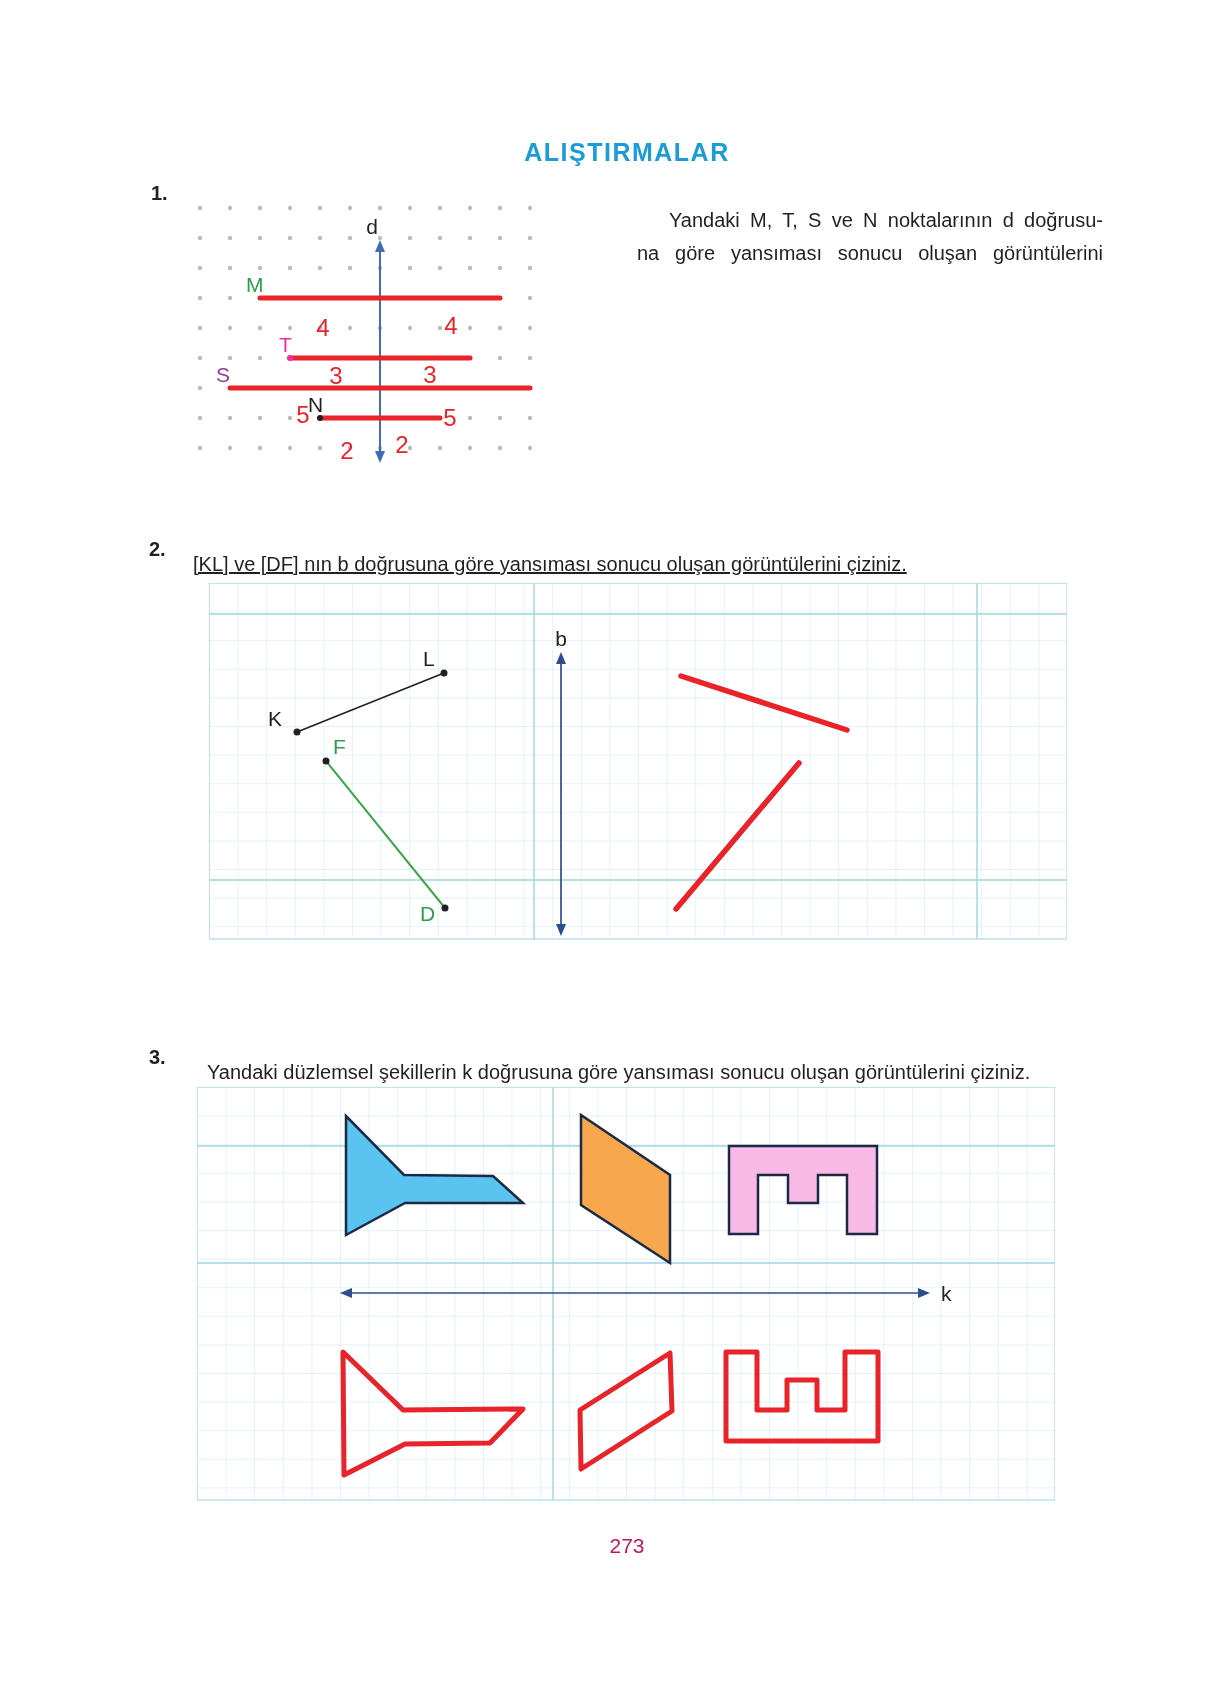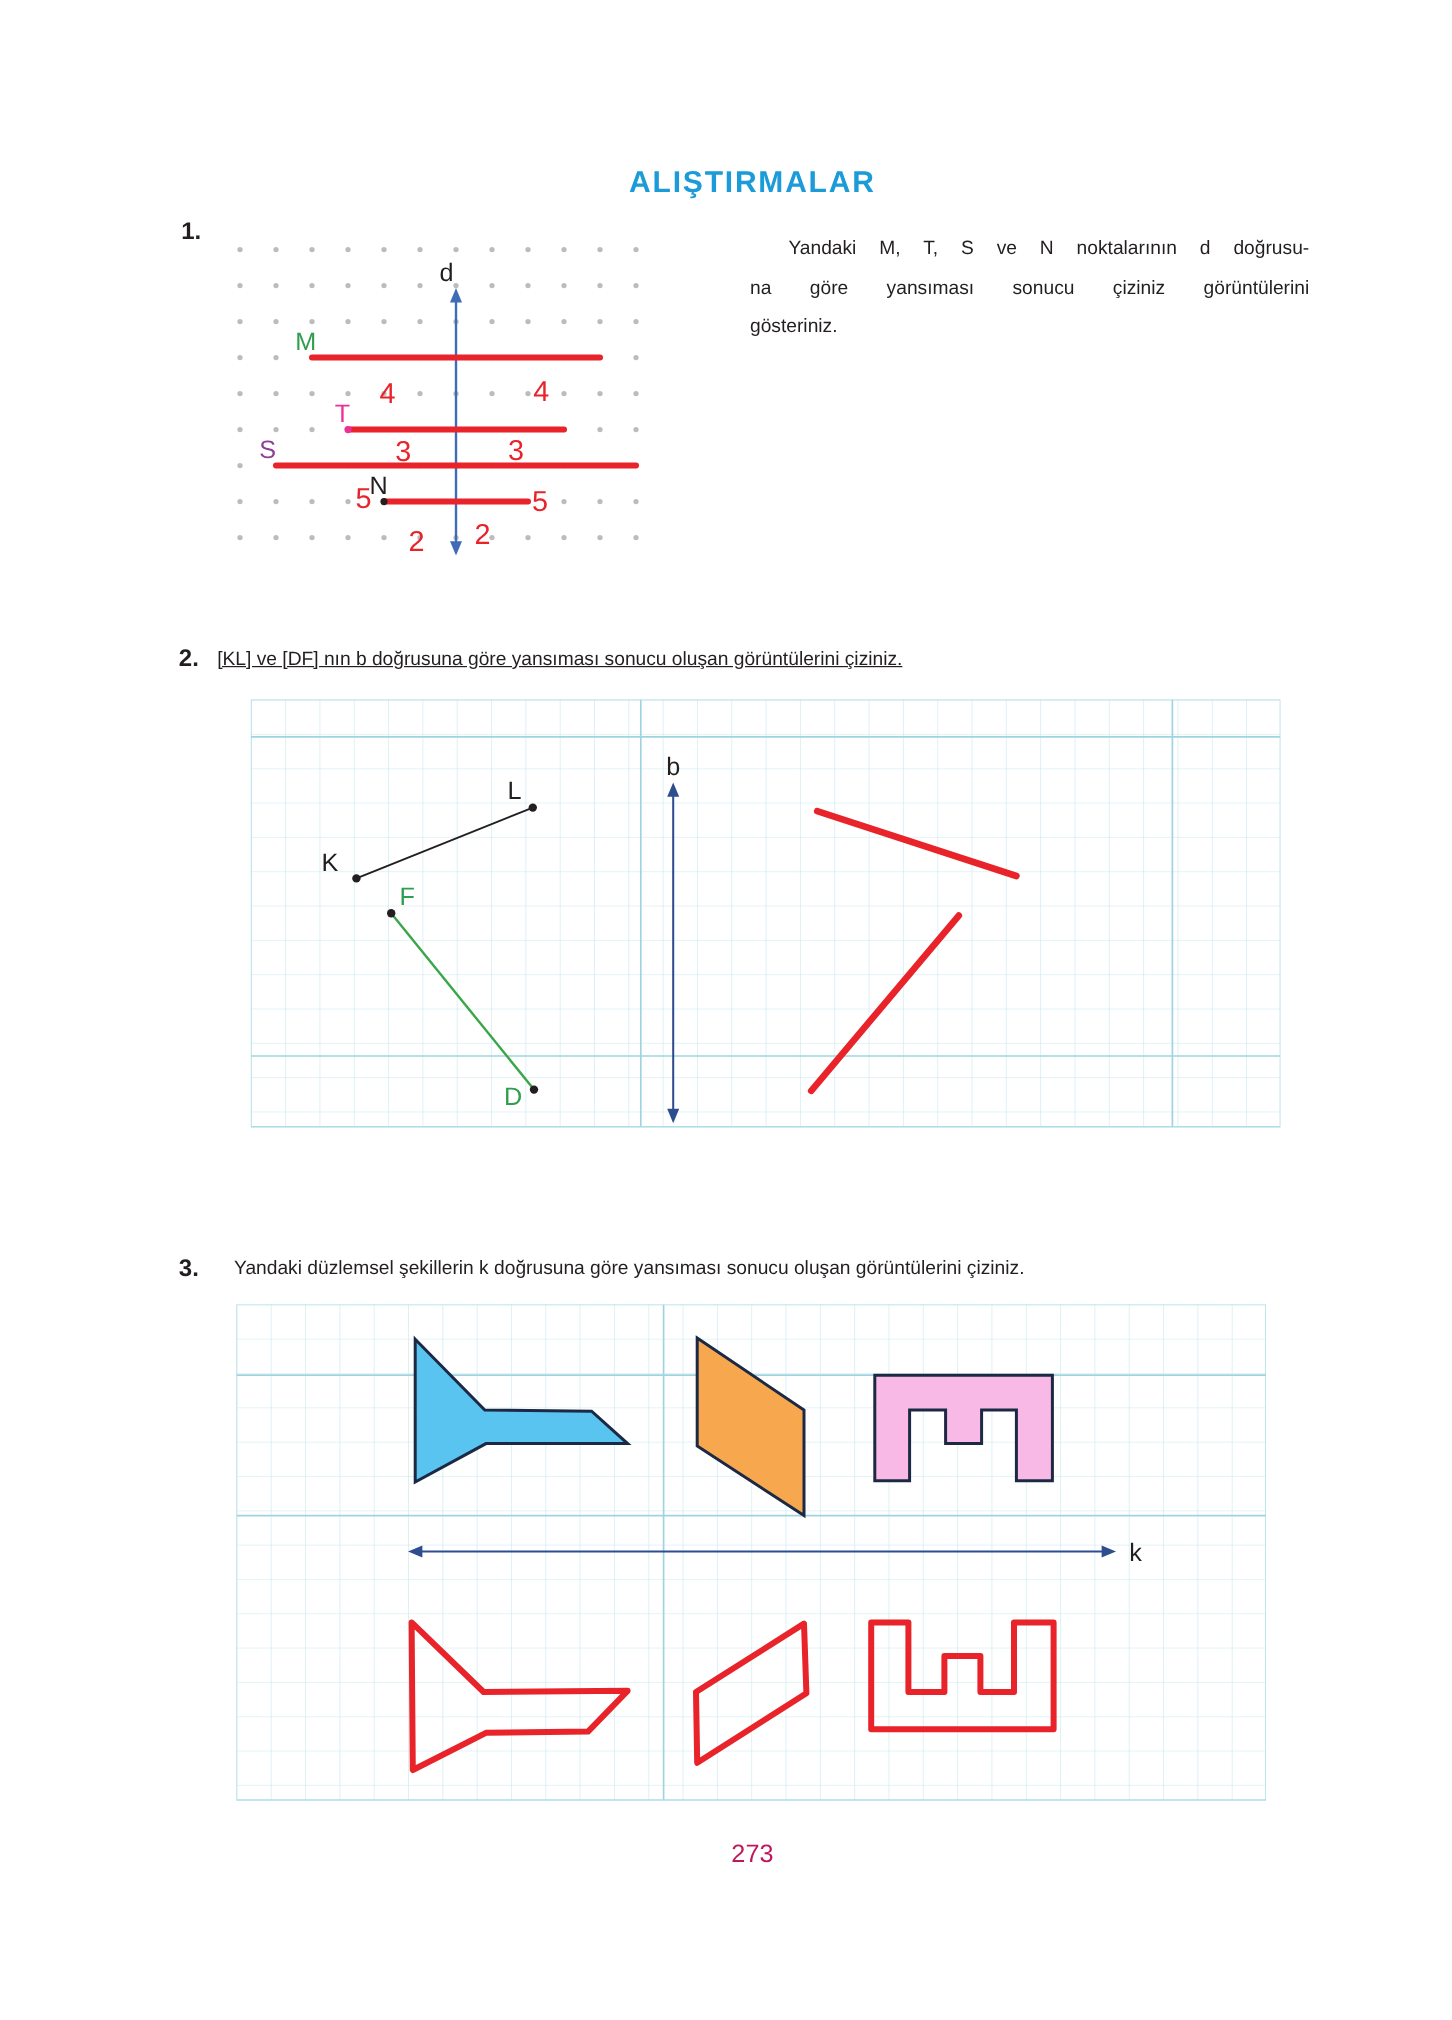--- a/index.html
+++ b/index.html
@@ -4,21 +4,21 @@
 <style>
   html,body{margin:0;padding:0;background:#ffffff;}
   .page{position:relative;width:1210px;height:1683px;background:#ffffff;overflow:hidden;
         font-family:"Liberation Sans",sans-serif;color:#231f20;padding-left:44px;}
   .title{position:absolute;top:138px;left:0;width:100%;text-align:center;
          font-size:25px;font-weight:bold;letter-spacing:1.5px;color:#1b9cd8;}
   .exnum{position:absolute;font-size:20px;font-weight:bold;color:#231f20;}
   #n1{left:151px;top:182px;}
   #n2{left:149px;top:538px;}
   #n3{left:149px;top:1046px;}
-  .prompt{position:absolute;margin:3px;font-size:16px;color:#231f20;}
+  .prompt{position:absolute;margin:15px;font-size:20px;color:#231f20;}
   #ex1-prompt{left:622px;top:189px;width:466px;line-height:32.5px;text-align:justify;}
   #ex1-prompt .pline{display:block;}
   #ex1-prompt .pline.jl{text-align-last:justify;}
   #ex1-prompt .pline.indent{text-indent:32px;}
   #ex2-prompt{left:178px;top:538px;white-space:nowrap;text-decoration:underline;}
   #ex3-prompt{left:192px;top:1046px;white-space:nowrap;}
   svg{position:absolute;display:block;}
   #fig1{left:170px;top:190px;width:380px;height:290px;}
   #fig2{left:209px;top:583px;width:858px;height:357px;}
   #fig3{left:197px;top:1087px;width:858px;height:414px;}
@@ -173,22 +173,21 @@
       <text x="451" y="334" fill="#e8232a" font-size="24" text-anchor="middle">4</text>
       <text x="336" y="384" fill="#e8232a" font-size="24" text-anchor="middle">3</text>
       <text x="430" y="383" fill="#e8232a" font-size="24" text-anchor="middle">3</text>
       <text x="303" y="423" fill="#e8232a" font-size="24" text-anchor="middle">5</text>
       <text x="450" y="426" fill="#e8232a" font-size="24" text-anchor="middle">5</text>
       <text x="347" y="459" fill="#e8232a" font-size="24" text-anchor="middle">2</text>
       <text x="402" y="453" fill="#e8232a" font-size="24" text-anchor="middle">2</text>
     </svg>
   <p class="prompt" id="ex1-prompt">
     <span class="pline jl indent">Yandaki M, T, S ve N noktalarının d doğrusu-</span>
-    <span class="pline jl">na göre yansıması sonucu çiziniz görüntülerini</span>
-    <span class="pline">gösteriniz.</span>
+    <span class="pline jl">na göre yansıması sonucu oluşan görüntülerini</span>
   </p>
 
   <span class="exnum" id="n2">2.</span>
   <p class="prompt" id="ex2-prompt">[KL] ve [DF] nın b doğrusuna göre yansıması sonucu oluşan görüntülerini çiziniz.</p>
   <svg id="fig2" viewBox="209 583 858 357">
       <defs>
         <pattern id="gridpat2" x="209" y="583" width="28.6" height="28.6" patternUnits="userSpaceOnUse">
           <path d="M 28.6 0 L 0 0 0 28.6" fill="none" stroke="#c8e8ef" stroke-width="1"></path>
         </pattern>
       </defs>

